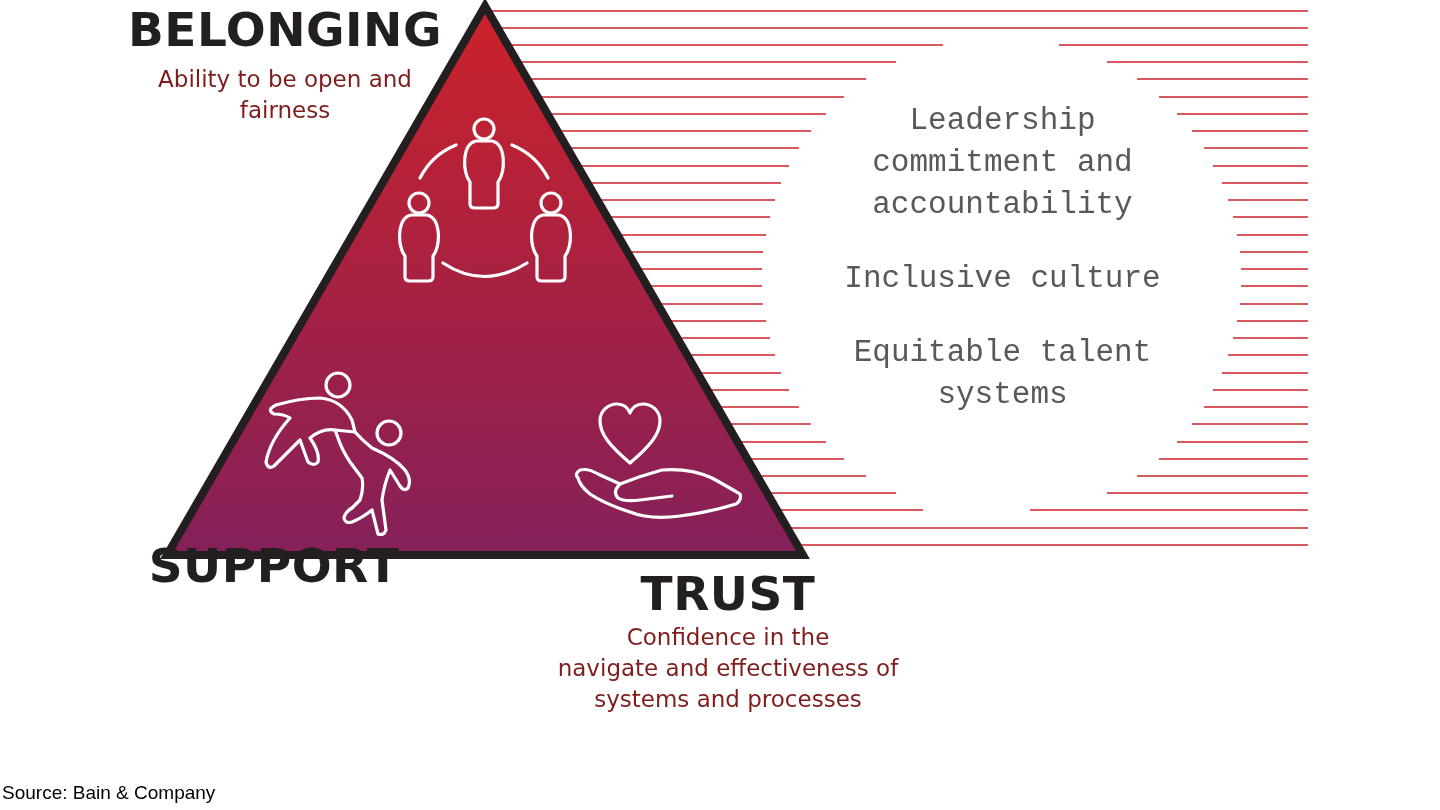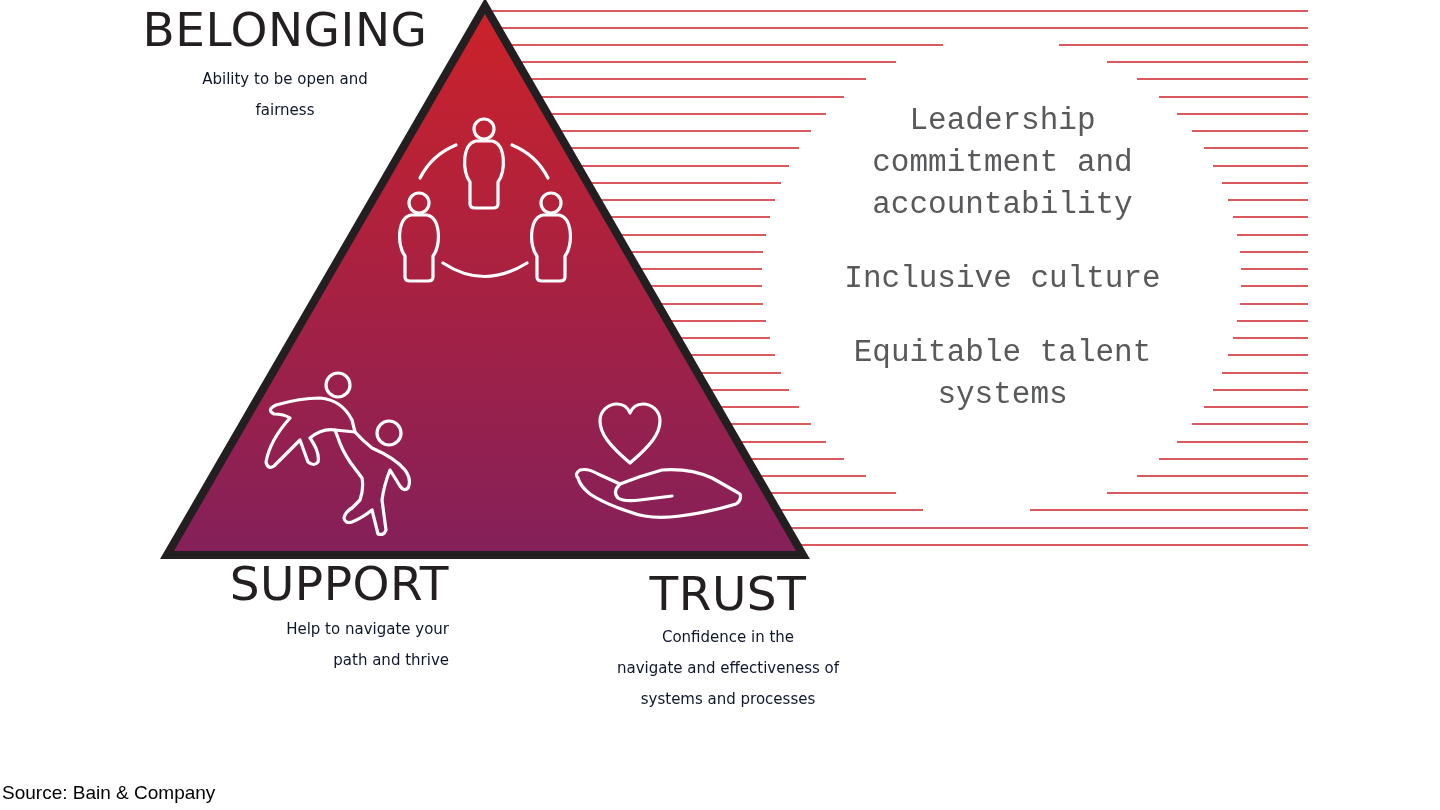--- a/index.html
+++ b/index.html
@@ -1,20 +1,20 @@
 <!DOCTYPE html>
 <html><head>
 <meta charset="utf-8">
 <style>
   html, body { margin: 0; padding: 0; background: #ffffff; }
   body { width: 1440px; height: 810px; position: relative; overflow: hidden; font-family: "Liberation Sans", sans-serif; }
   .canvas { position: absolute; left: 0; top: 0; width: 1440px; height: 810px; }
   .label { position: absolute; text-align: center; color: #231f20; font-family: "DejaVu Sans", sans-serif; }
-  .title { font-size: 47px; font-weight: 400; letter-spacing: 0.5px; line-height: 56px; }
-  .desc { font-size: 15px; line-height: 31px; color: #0f172a; }
+  .title { font-size: 47px; font-weight: 700; letter-spacing: 0.5px; line-height: 56px; }
+  .desc { font-size: 23px; line-height: 31px; color: #7f1d1d; }
   .pillars { position: absolute; left: 830px; top: 100px; width: 345px; text-align: center; color: #58595b; font-family: Liberation Mono, monospace; font-size: 31px; line-height: 42px; }
   .pillar { margin: 0; }
   .pillar + .pillar { margin-top: 32px; }
   .source { position: absolute; left: 2px; top: 782px; font-size: 19px; color: #000; font-family: Liberation Sans, sans-serif; }
 </style>
 </head>
 <body>
 
 <svg class="canvas" width="1440" height="810" viewBox="0 0 1440 810" xmlns="http://www.w3.org/2000/svg">
   <defs>
@@ -120,26 +120,22 @@
 </svg>
 
 <div class="label" style="left:110px; top:2px; width:350px;">
   <div class="title">BELONGING</div>
   <div class="desc" style="margin-top:6px;">
     <div>Ability to be open and</div>
     <div>fairness</div>
   </div>
 </div>
 
-<div class="label" style="left:99px; top:556px; width:350px;text-align:right;">
+<div class="label" style="left:99px; top:538px; width:350px;">
   <div class="title">SUPPORT</div>
-  <div class="desc" style="margin-top:2px;">
-    <div>Help to navigate your</div>
-    <div>path and thrive</div>
-  </div>
 </div>
 
 <div class="label" style="left:528px; top:566px; width:400px;">
   <div class="title">TRUST</div>
   <div class="desc" style="margin-top:0;">
     <div>Confidence in the</div>
     <div>navigate and effectiveness of</div>
     <div>systems and processes</div>
   </div>
 </div>

